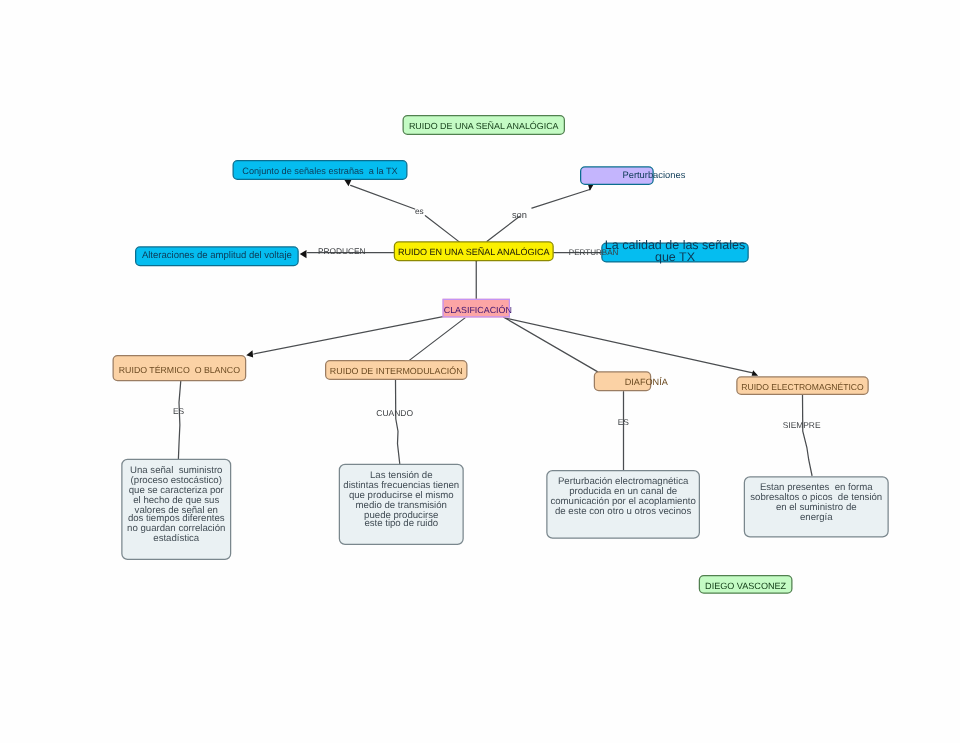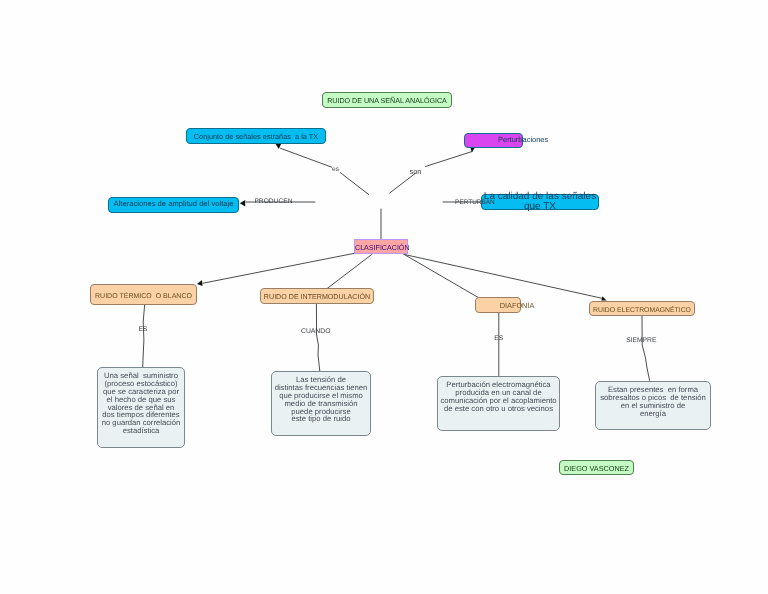--- a/index.html
+++ b/index.html
@@ -61,28 +61,31 @@
   </svg>
 
   <div class="node rounded" style="left: 322px; top: 92px; width: 130px; height: 16px; font-size: 7.13px; background: rgb(196, 251, 196); border: 1px solid rgb(81, 128, 79); color: rgb(22, 64, 26);">
     <span class="lbl">RUIDO DE UNA SEÑAL ANALÓGICA</span>
   </div>
 
   <div class="node rounded" style="left: 186px; top: 128px; width: 140px; height: 16px; font-size: 7.35px; background: rgb(5, 189, 240); border: 1px solid rgb(10, 110, 143); color: rgb(13, 58, 86);">
     <span class="lbl" style="top:0.9px;">Conjunto de señales estrañas  a la TX</span>
   </div>
 
-  <div class="node rounded" style="left: 464px; top: 133px; width: 59px; height: 15px; font-size: 7.48px; background: #d946ef; border: 1px solid rgb(10, 110, 143); color: rgb(13, 58, 86); padding-left: 33px;">
+  <div class="node rounded" style="left: 464px; top: 133px; width: 59px; height: 15px; font-size: 7.48px; background: #c4b5fd; border: 1px solid rgb(10, 110, 143); color: rgb(13, 58, 86); padding-left: 33px;">
     <span class="lbl" style="top:-0.7px;">Perturbaciones</span>
   </div>
 
   <div class="node rounded" style="left: 108px; top: 197px; width: 131px; height: 16px; font-size: 7.64px; background: rgb(5, 189, 240); border: 1px solid rgb(10, 110, 143); color: rgb(13, 58, 86);">
     <span class="lbl" style="top:-1.4px;">Alteraciones de amplitud del voltaje</span>
   </div>
 
+  <div class="node rounded" style="left: 315px; top: 193px; width: 128px; height: 16px; font-size: 7.23px; background: rgb(251, 240, 0); border: 1px solid rgb(142, 138, 0); color: rgb(24, 23, 10);">
+    <span class="lbl" style="top:0.3px;">RUIDO EN UNA SEÑAL ANALÓGICA</span>
+  </div>
 
   <div class="node rounded" style="left: 481px; top: 194px; width: 118px; height: 16px; font-size: 10px; background: rgb(5, 189, 240); border: 1px solid rgb(10, 110, 143); color: rgb(13, 58, 86);">
     <span class="lbl" style="top:0.1px;">La calidad de las señales que TX</span>
   </div>
 
   <div class="node" style="left: 354px; top: 239px; width: 54px; height: 15px; font-size: 7.12px; background: #fca5a5; border: 1px solid rgb(194, 148, 245); color: rgb(59, 16, 112);">
     <span class="lbl">CLASIFICACIÓN</span>
   </div>
 
   <div class="node rounded" style="left: 90px; top: 284px; width: 107px; height: 21px; font-size: 7.03px; background: rgb(251, 210, 165); border: 1px solid rgb(155, 125, 98); color: rgb(109, 76, 35);">

